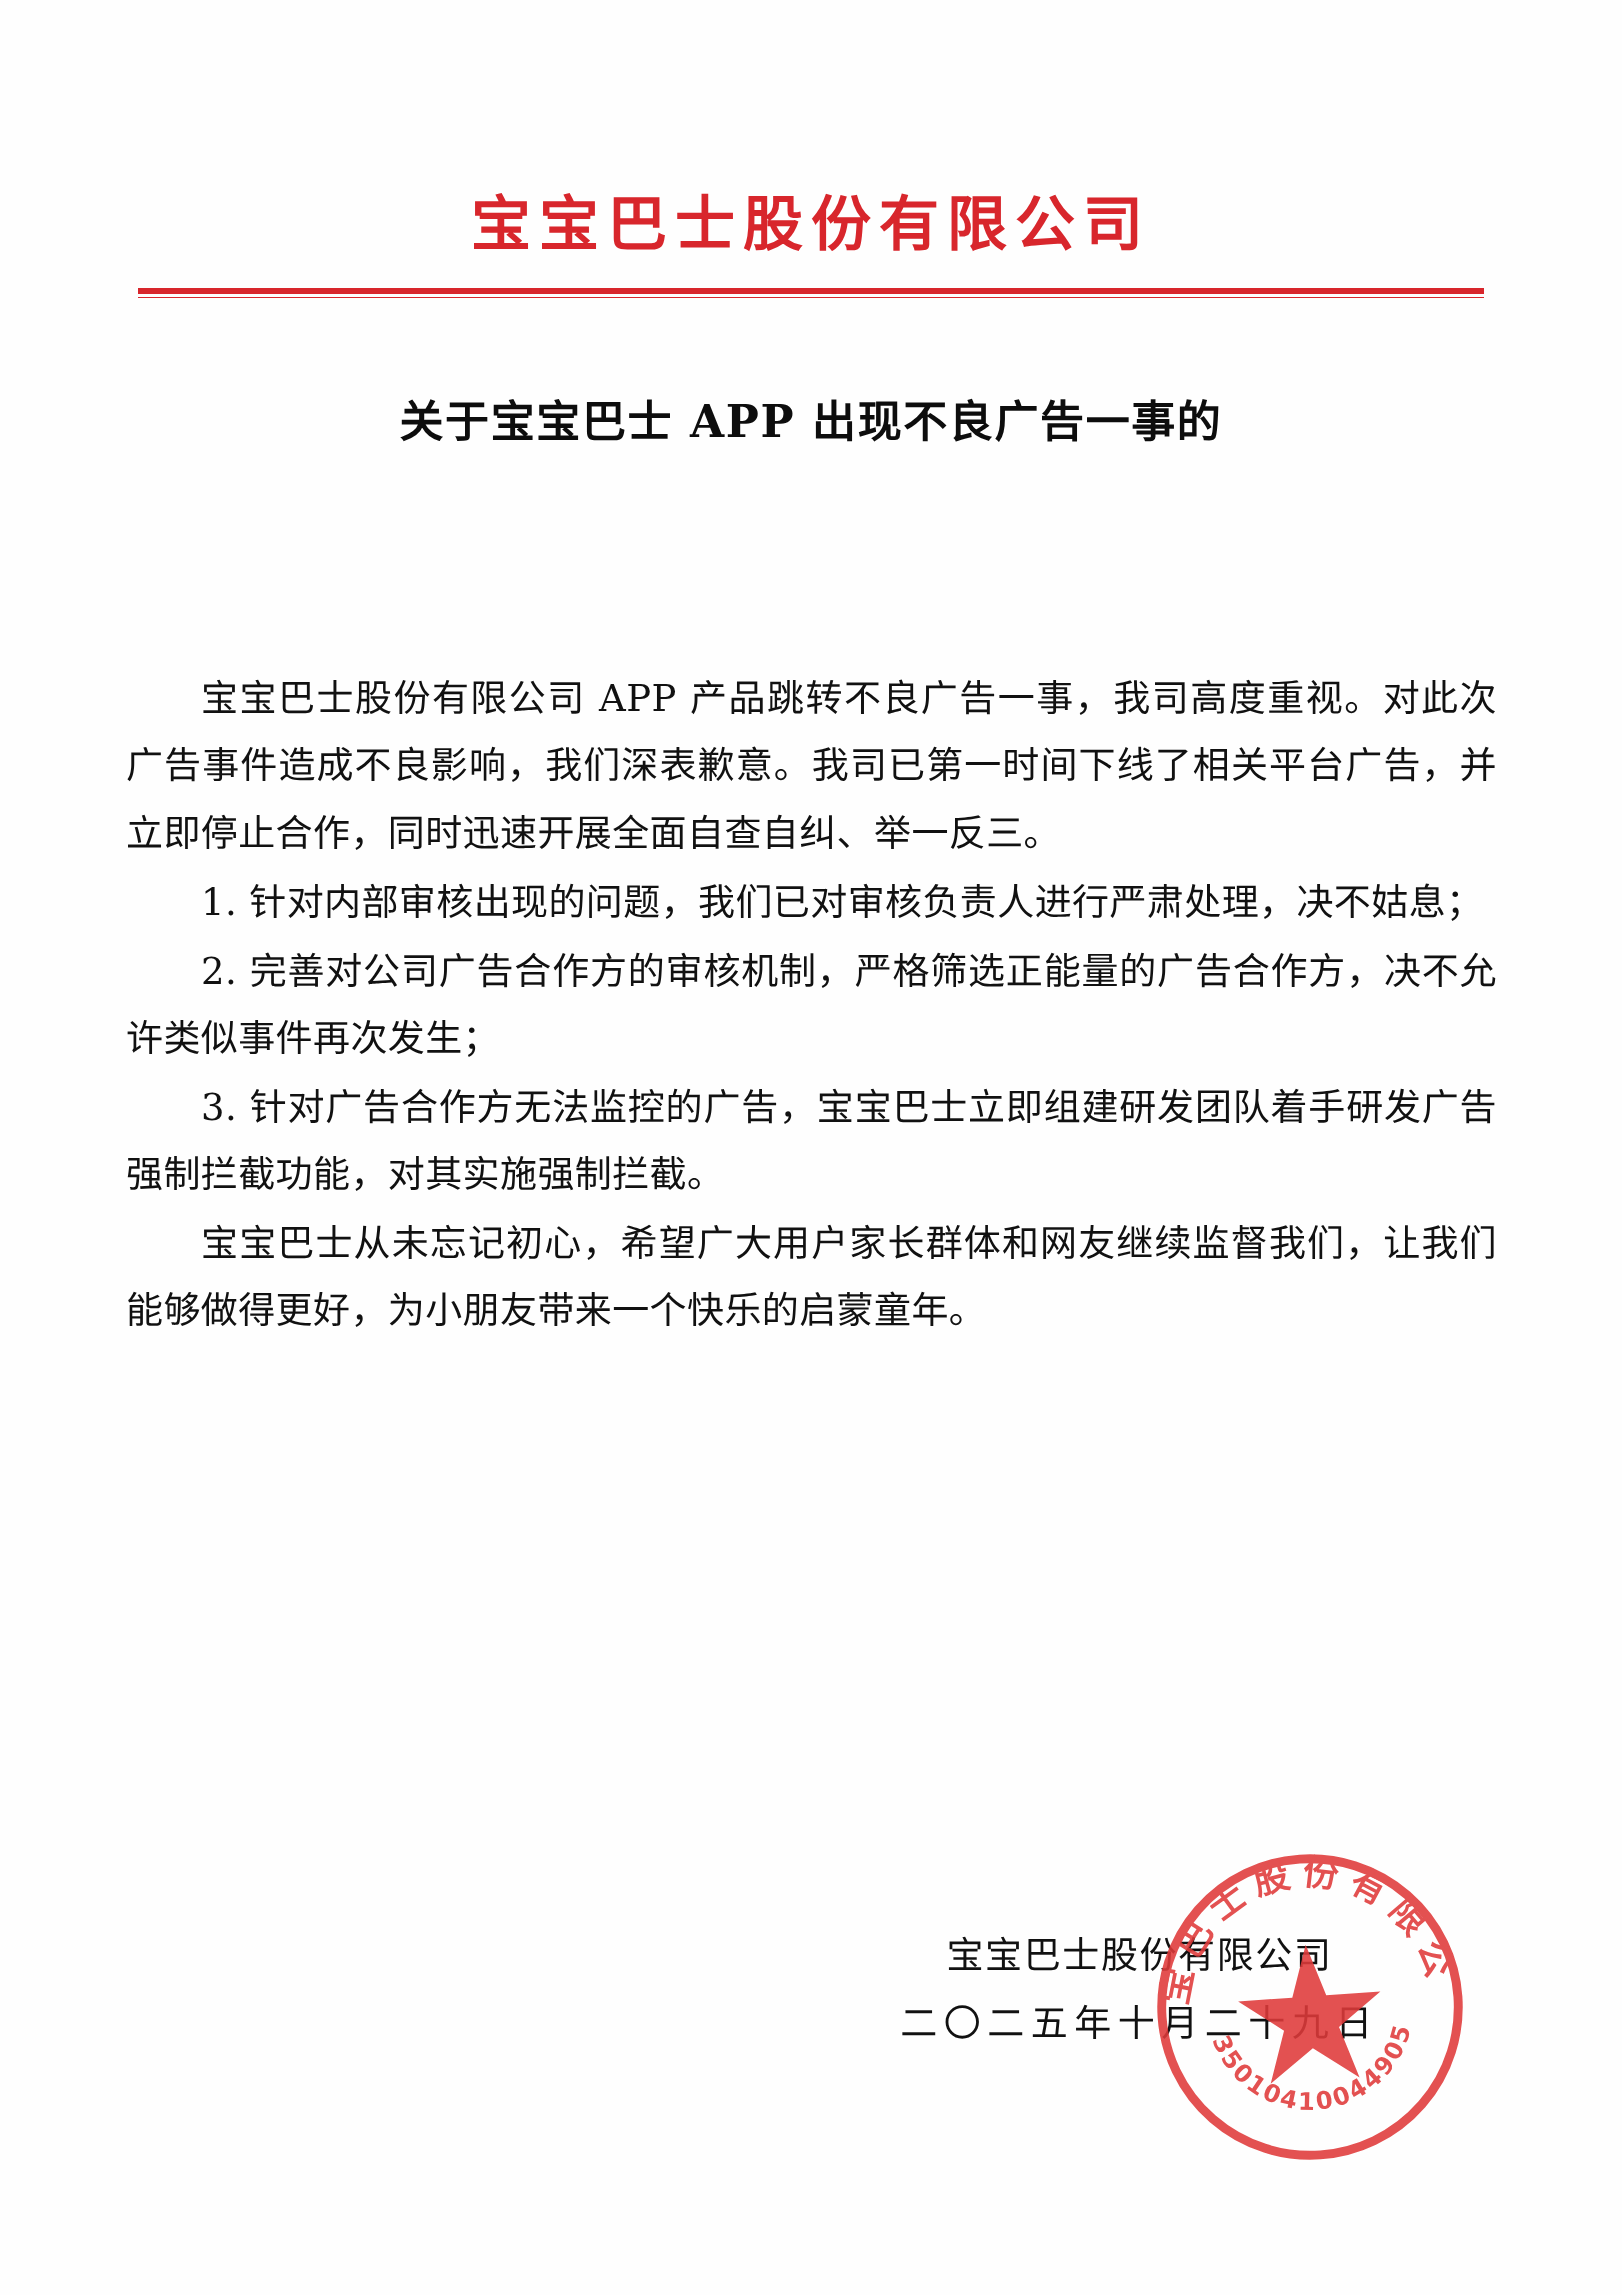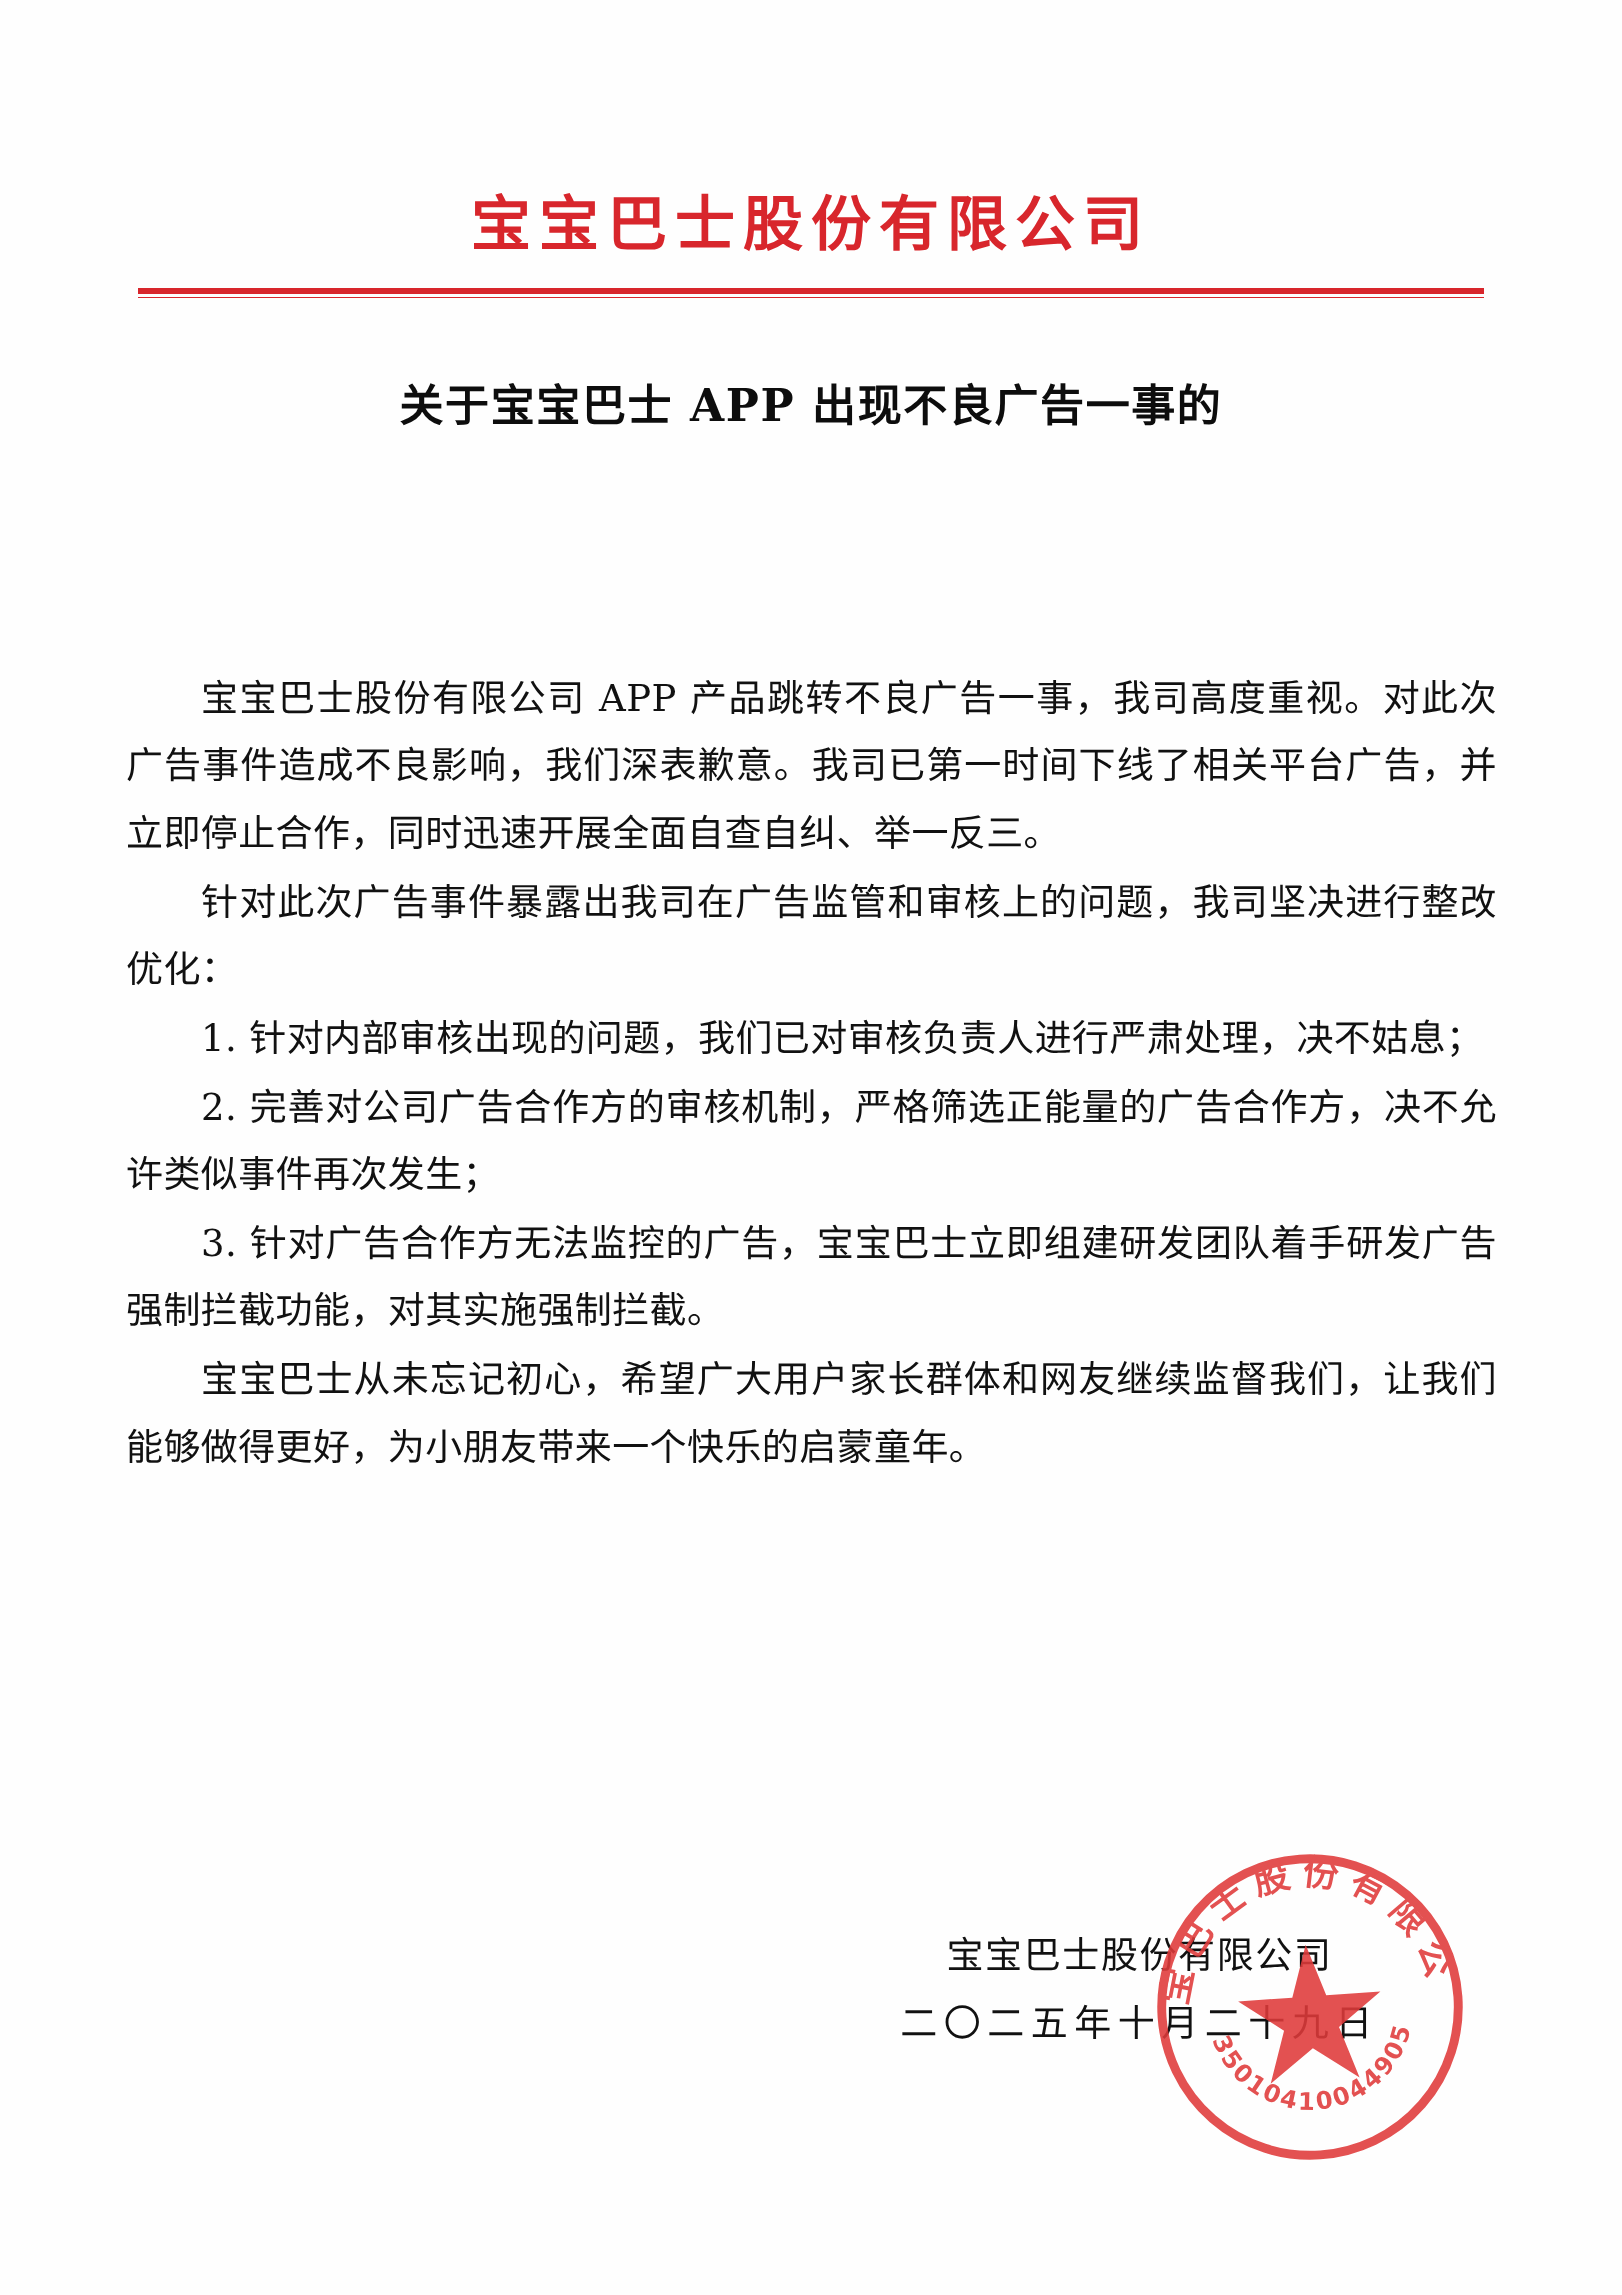--- a/index.html
+++ b/index.html
@@ -65,20 +65,21 @@
     font-family: "DejaVu Serif", "Liberation Serif", serif;
     font-weight: bold;
     font-size: 44px;
     line-height: 1.5;
     color: #0d0d0d;
     letter-spacing: 1.6px;
   }
   .doc-title .line {
     display: block;
     white-space: nowrap;
+    margin-top: 16px;
   }
 
   
   .body-text {
     position: absolute;
     left: 126px;
     top: 665px;
     width: 1371px;
     font-size: 37px;
     line-height: 1.82;
@@ -135,21 +136,20 @@
     <div class="letterhead-rule"></div>
     <div class="letterhead-rule-thin"></div>
   </div>
 
   <div class="doc-title">
     <span class="line">关于宝宝巴士 APP 出现不良广告一事的</span>
   </div>
 
   <div class="body-text">
     <p>宝宝巴士股份有限公司 APP 产品跳转不良广告一事，我司高度重视。对此次广告事件造成不良影响，我们深表歉意。我司已第一时间下线了相关平台广告，并立即停止合作，同时迅速开展全面自查自纠、举一反三。</p>
-    <p>针对此次广告事件暴露出我司在广告监管和审核上的问题，我司坚决进行整改优化：</p>
     <p>1. 针对内部审核出现的问题，我们已对审核负责人进行严肃处理，决不姑息；</p>
     <p>2. 完善对公司广告合作方的审核机制，严格筛选正能量的广告合作方，决不允许类似事件再次发生；</p>
     <p>3. 针对广告合作方无法监控的广告，宝宝巴士立即组建研发团队着手研发广告强制拦截功能，对其实施强制拦截。</p>
     <p>宝宝巴士从未忘记初心，希望广大用户家长群体和网友继续监督我们，让我们能够做得更好，为小朋友带来一个快乐的启蒙童年。</p>
   </div>
 
   <div class="signature">
     <span class="sig-line">宝宝巴士股份有限公司</span>
     <span class="sig-line sig-date">二〇二五年十月二十九日</span>
   </div>

